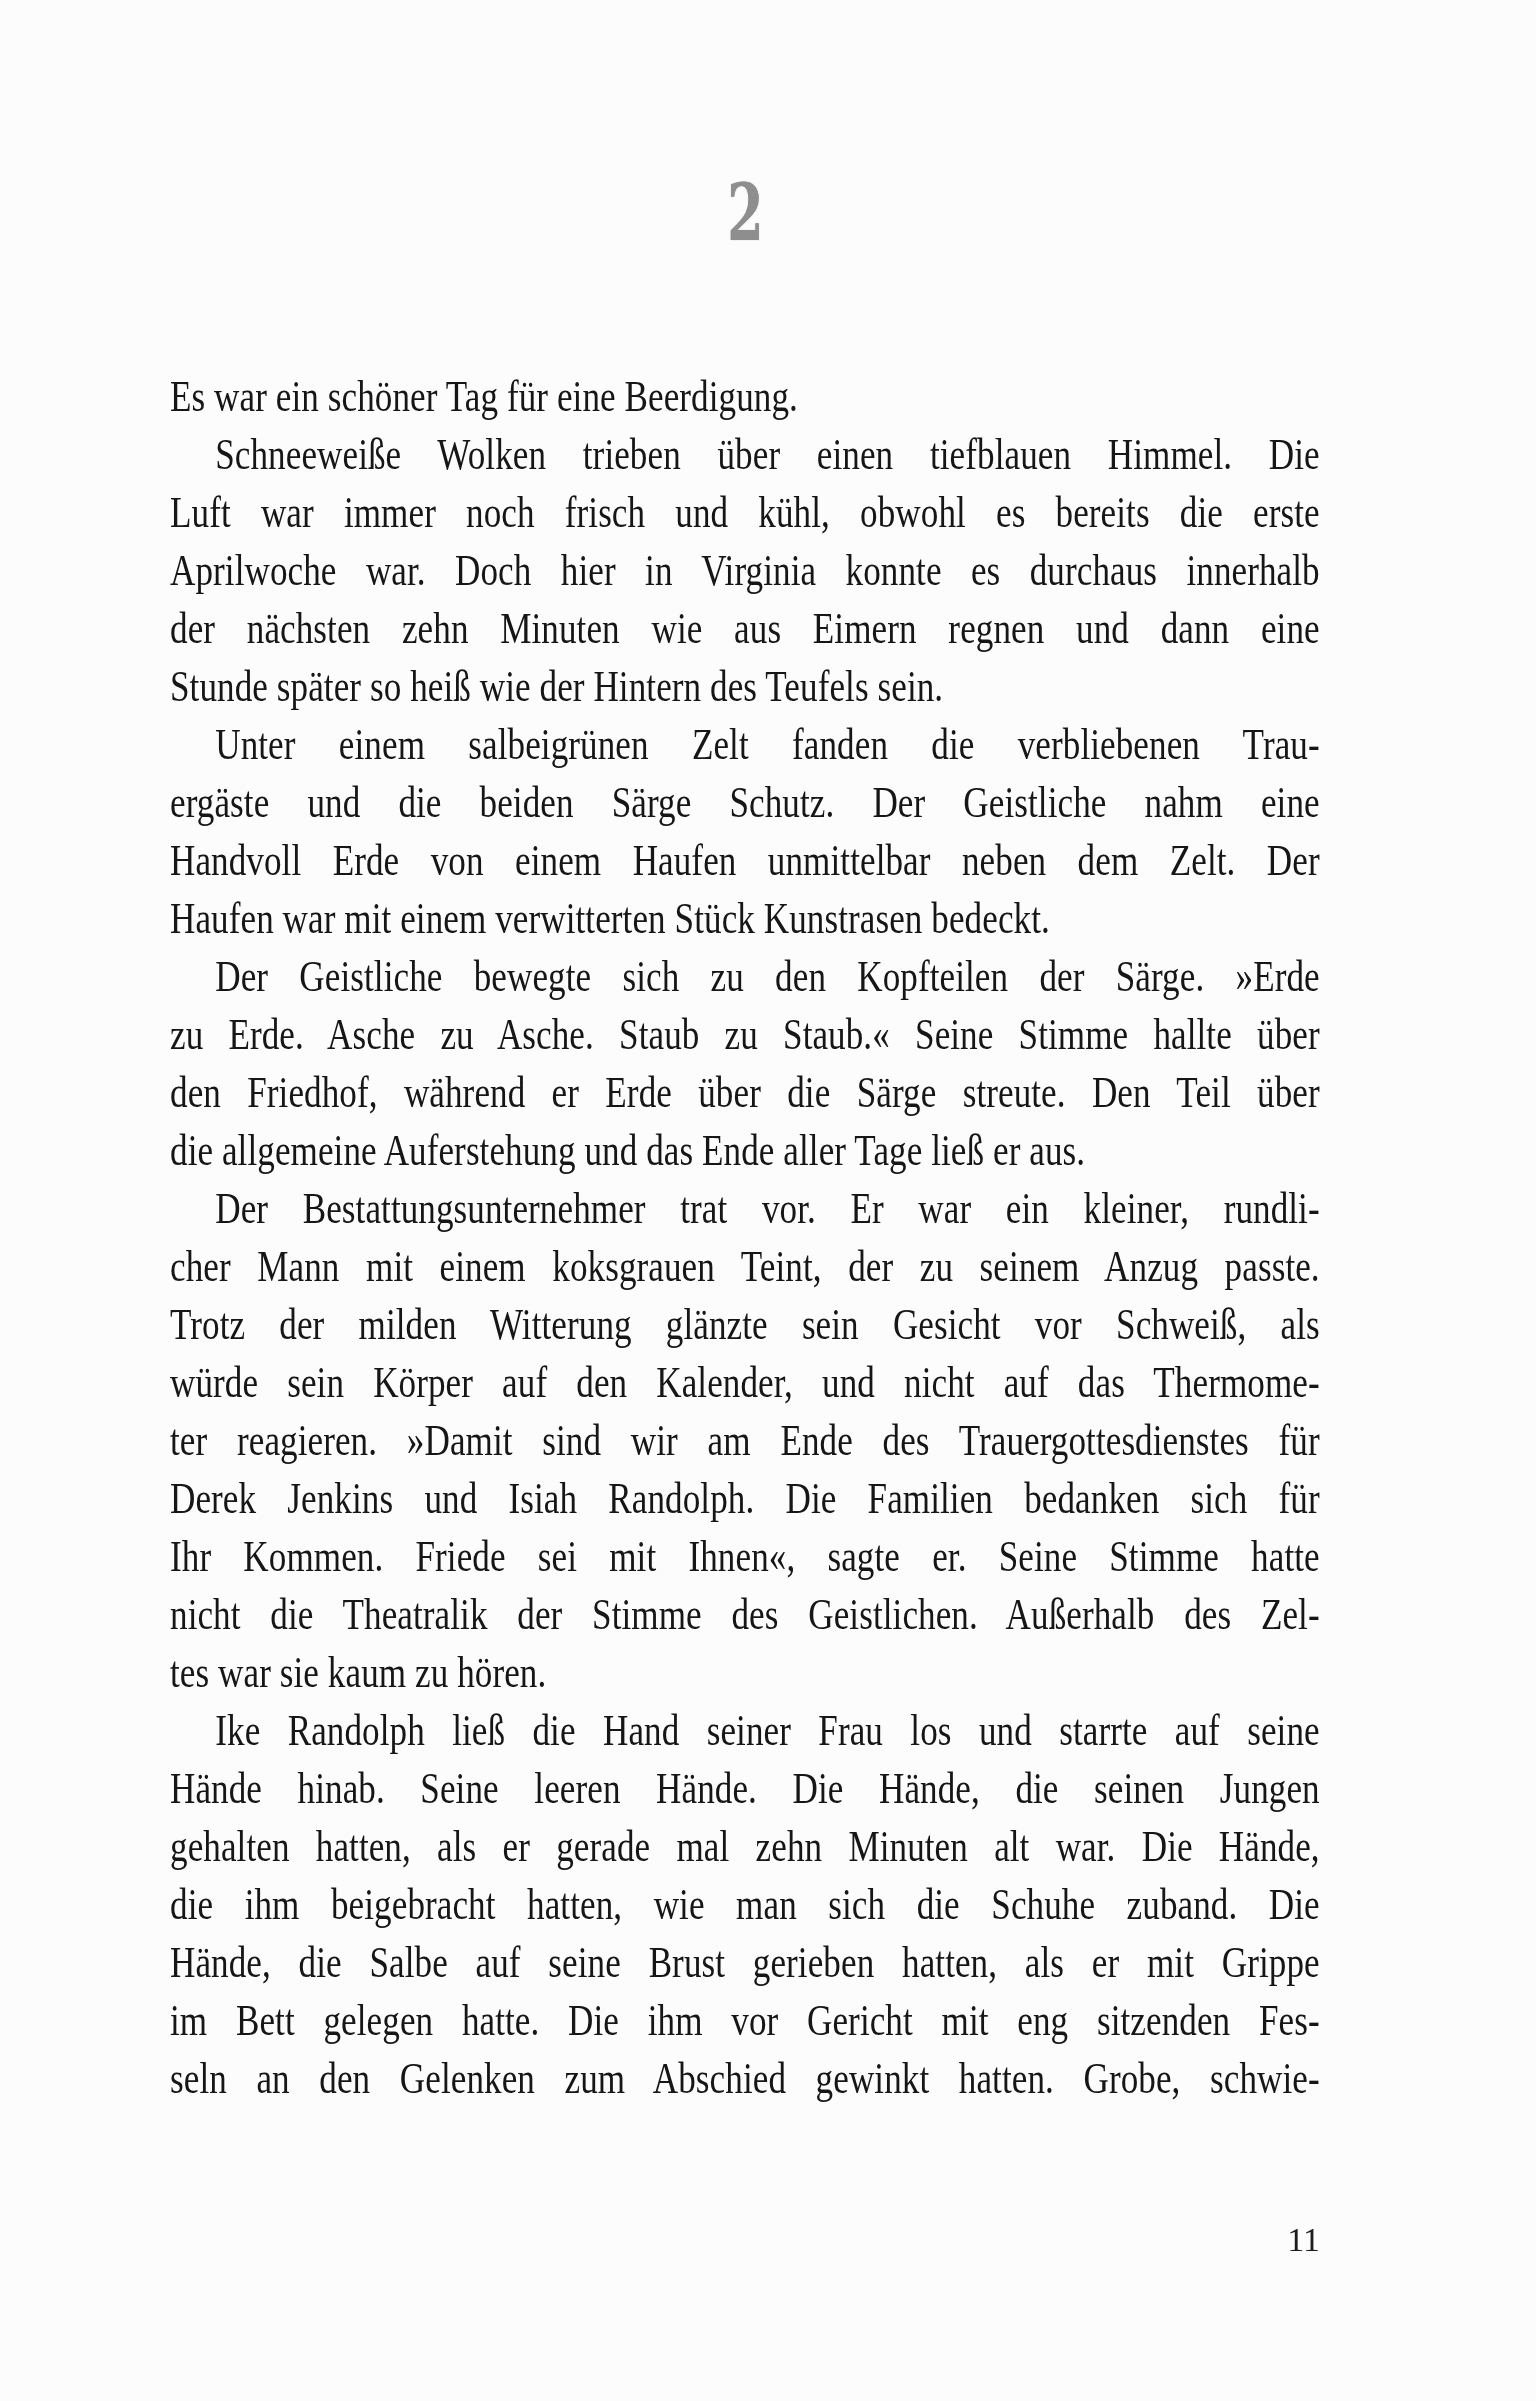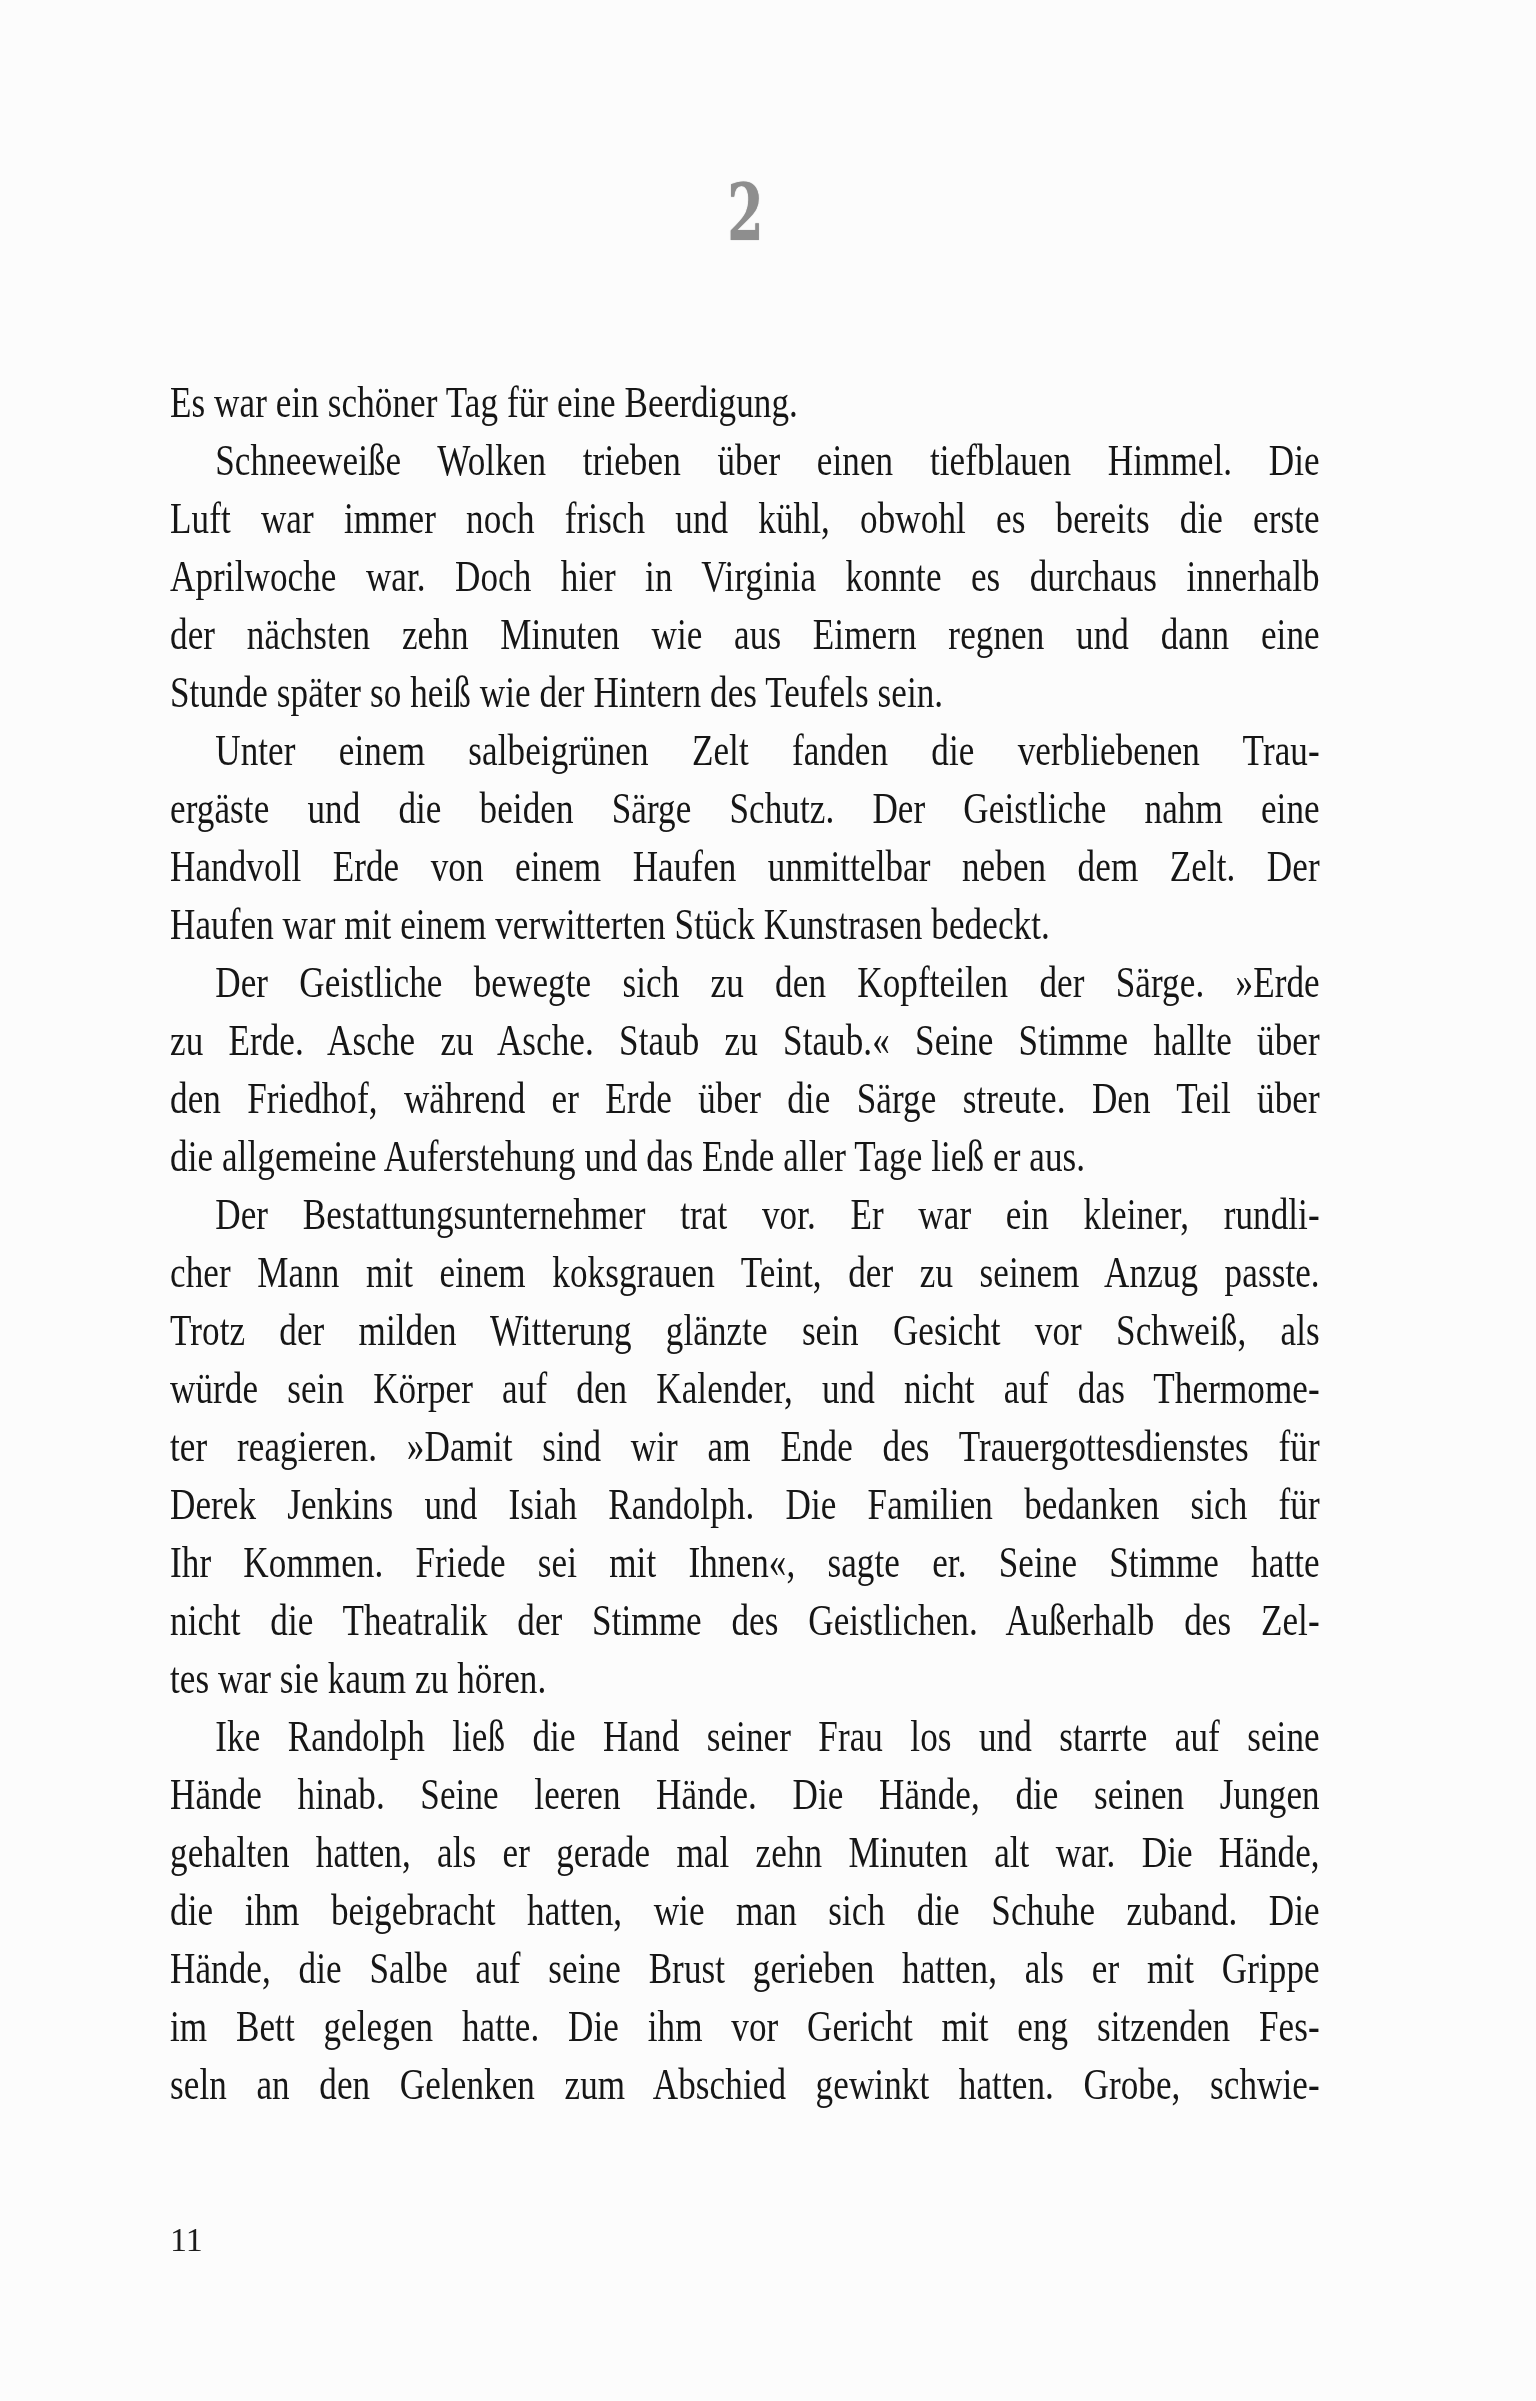--- a/index.html
+++ b/index.html
@@ -33,21 +33,20 @@
     display: inline-block;
     transform: scaleX(0.66);
   }
   
   .text-block {
     position: absolute;
     top: 367px;
     left: 170px;
     width: 1150px;
     color: #161616;
-    margin-top: 6px;
   }
   .text-inner {
     width: 1474px;               
     transform: scaleX(0.78);
     transform-origin: 0 0;
     font-size: 45px;
     line-height: 58px;
     letter-spacing: 0.1px;
   }
   .line {
@@ -61,21 +60,21 @@
   }
   .line.indent {
     padding-left: 58px;          
   }
   
   .page-number {
     position: absolute;
     top: 2223px;
     left: 170px;
     width: 1150px;
-    text-align: left;
+    text-align: right;
     font-size: 34px;
     line-height: 34px;
     color: #1c1c1c;
   }
 </style>
 </head>
 <body>
 
 <div class="page">
 

